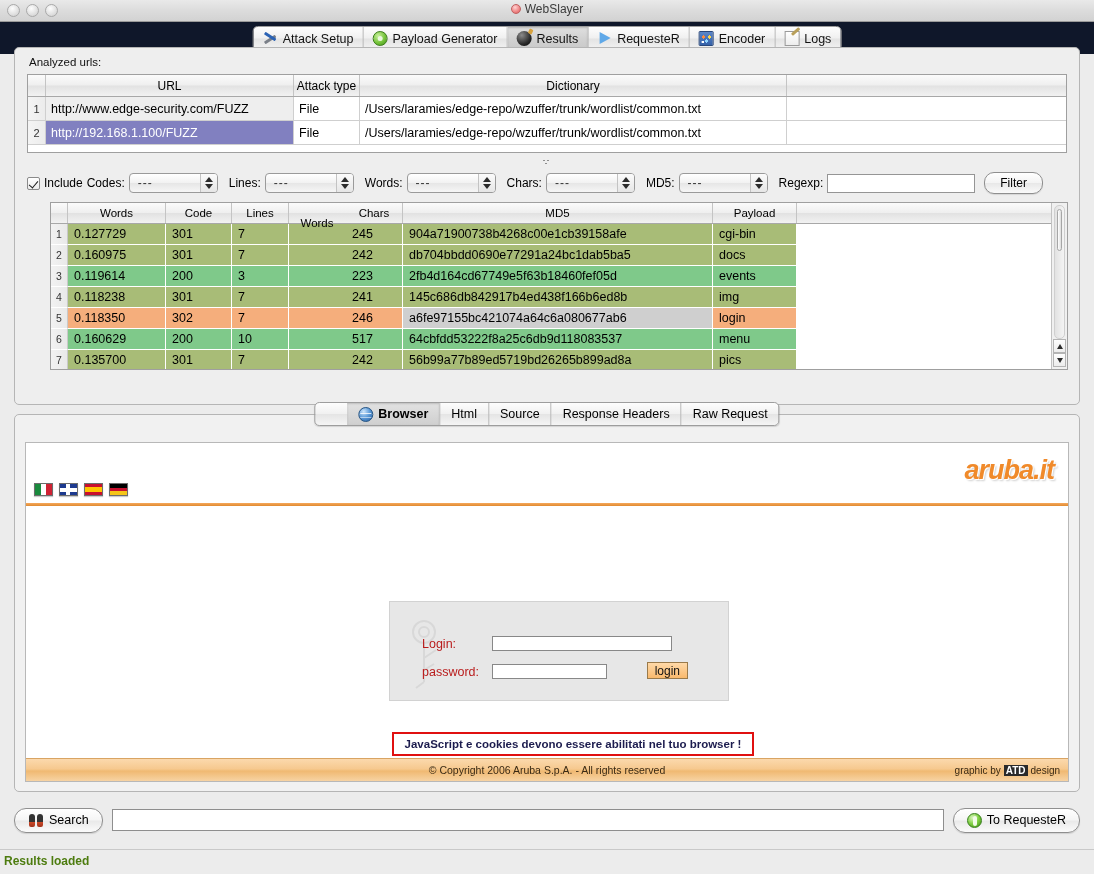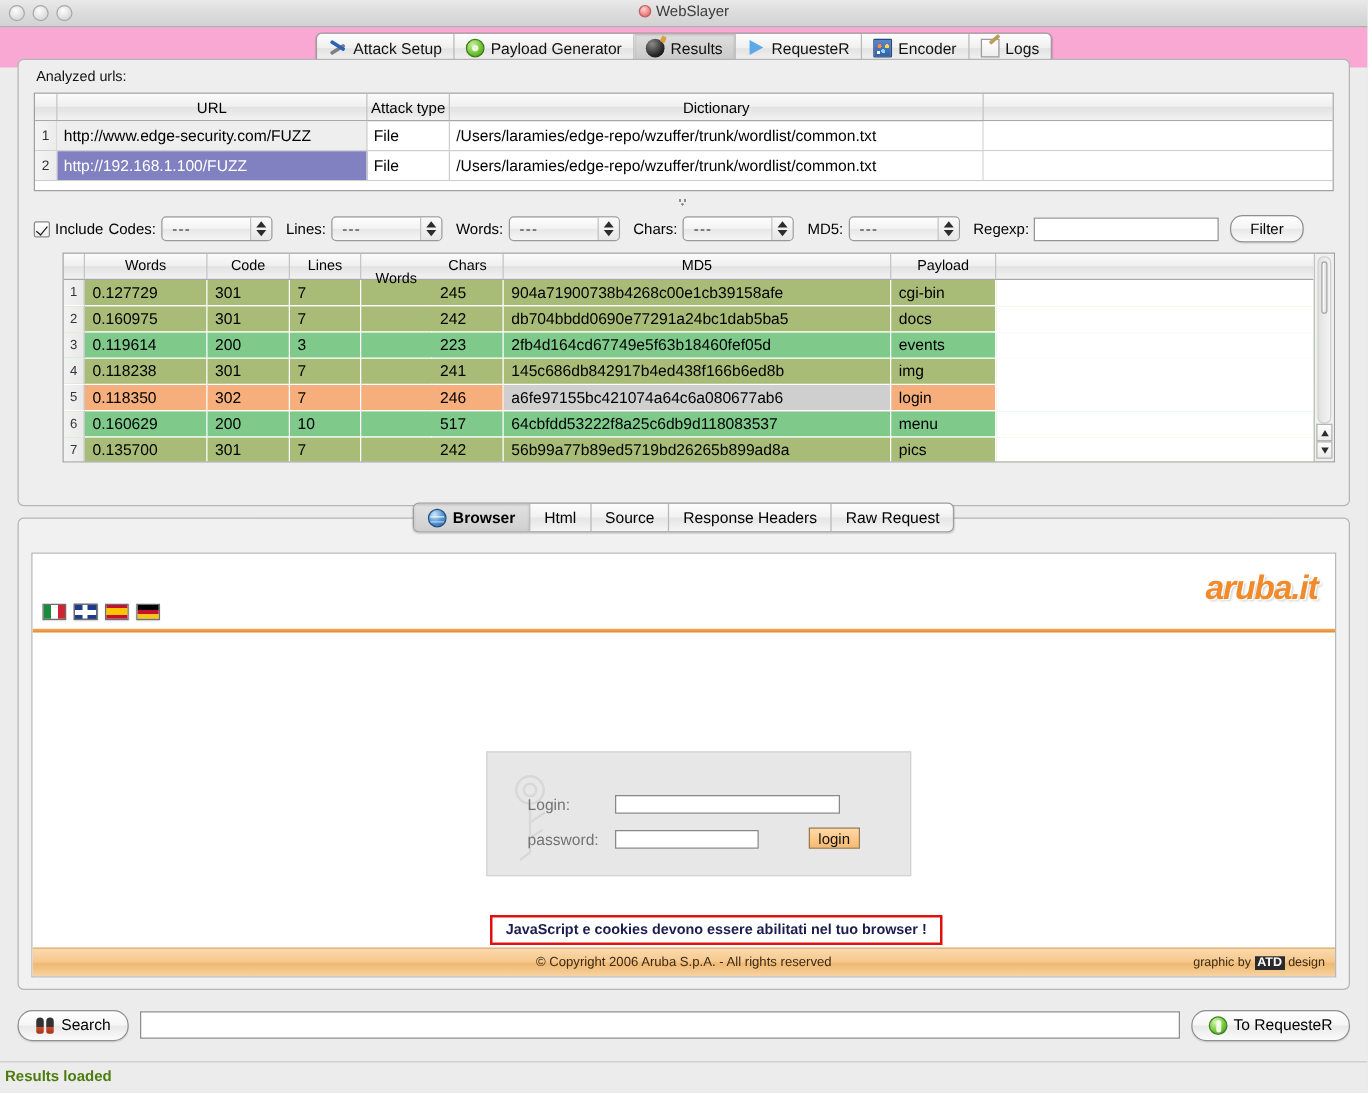--- a/index.html
+++ b/index.html
@@ -27,21 +27,21 @@
     font-size:12px;color:#3b3b3b;
   }
   .title-center .dot{
     display:inline-block;width:10px;height:10px;border-radius:50%;
     background:radial-gradient(circle at 38% 30%,#ffd2d2 0%,#f08a8a 55%,#d85a5a 100%);
     border:1px solid #c06060;vertical-align:-1px;margin-right:4px;box-sizing:border-box;
   }
 
   
   .toolbar{
-    height:32px;background:#f9a8d4;position:relative;padding-left:35px;
+    height:32px;background:#0f172a;position:relative;padding-left:35px;
   }
   .maintabs{
     position:absolute;left:50%;transform:translateX(-50%);top:4px;
     display:flex;align-items:stretch;height:23px;
     background:linear-gradient(to bottom,#fdfdfd 0%,#f0f0f0 48%,#e3e3e3 52%,#f4f4f4 100%);
     border:1px solid #9d9d9d;border-radius:5px;
     box-shadow:0 1px 1px rgba(0,0,0,.14);overflow:hidden;
   }
   .mtab{
     display:flex;align-items:center;gap:5px;padding:0 9px;
@@ -198,21 +198,21 @@
     box-sizing:border-box;}
   .vbtn .ar-u,.vbtn .ar-d{border-left-width:3.5px;border-right-width:3.5px;}
 
   
   .previewpanel{position:absolute;left:14px;top:414px;width:1066px;height:378px;
     background:#f1f1f1;border:1px solid #b5b5b5;border-radius:5px;box-sizing:border-box;}
   .subtabs{position:absolute;left:50%;transform:translateX(-50%);top:-13px;
     display:flex;height:22px;border:1px solid #9d9d9d;border-radius:5px;overflow:hidden;
     background:linear-gradient(to bottom,#fdfdfd 0%,#f1f1f1 48%,#e4f 52%,#f4f4f4 100%);
     background-image:linear-gradient(to bottom,#fdfdfd 0%,#f1f1f1 48%,#e5e5e5 52%,#f5f5f5 100%);
-    box-shadow:0 1px 1px rgba(0,0,0,.13);}
+    box-shadow:0 1px 1px rgba(0,0,0,.13);padding-left:32px;}
   .stab{display:flex;align-items:center;gap:5px;padding:0 11px;font-size:12.5px;
     border-right:1px solid #b9b9b9;white-space:nowrap;}
   .stab:last-child{border-right:none;}
   .stab.active{background:linear-gradient(to bottom,#e2e2e2,#cfcfcf);
     box-shadow:inset 0 1px 2px rgba(0,0,0,.16);font-weight:bold;}
 
   .browser{position:absolute;left:10px;top:27px;width:1044px;height:340px;
     background:#fff;border:1px solid #b8b8b8;box-sizing:border-box;overflow:hidden;}
   .aruba-logo{position:absolute;right:14px;top:12px;font-size:27px;font-weight:bold;
     font-style:italic;letter-spacing:-1px;
@@ -227,21 +227,21 @@
   .f-es{background:linear-gradient(to bottom,#c8102e 0 25%,#ffc400 25% 75%,#c8102e 75% 100%);}
   .f-de{background:linear-gradient(to bottom,#000 0 33%,#c8102e 33% 66%,#f5c518 66% 100%);}
   .orangeline{position:absolute;left:0;right:0;top:60px;height:3px;
     background:linear-gradient(to bottom,#f5a85c,#e08a30);}
   .loginbox{position:absolute;left:363px;top:158px;width:340px;height:100px;
     background:#e7e7e7;border:1px solid #d2d2d2;box-sizing:border-box;}
   .keywm{position:absolute;left:16px;top:16px;width:46px;height:72px;opacity:.28;}
   .lf-row{position:absolute;display:flex;align-items:center;font-size:12.5px;}
   .lf-row.r1{left:32px;top:34px;}
   .lf-row.r2{left:32px;top:62px;}
-  .lf-label{width:70px;color:#737373;}
+  .lf-label{width:70px;color:#b91c1c;}
   .lf-input{height:15px;border:1px solid #888;background:#fff;box-sizing:border-box;}
   .loginbtn{position:absolute;right:40px;top:60px;height:17px;padding:0 7px;
     display:flex;align-items:center;font-size:12px;color:#111;
     background:linear-gradient(to bottom,#ffd9a8,#f9b96d);border:1px solid #9a7a4a;
     box-sizing:border-box;}
   .warnbox{position:absolute;left:366px;top:289px;width:362px;height:24px;
     border:2px solid #e01010;box-sizing:border-box;background:#fff;
     display:flex;align-items:center;justify-content:center;
     font-size:11.5px;font-weight:bold;color:#1c1c4e;}
   .footerbar{position:absolute;left:0;right:0;bottom:0;height:22px;

